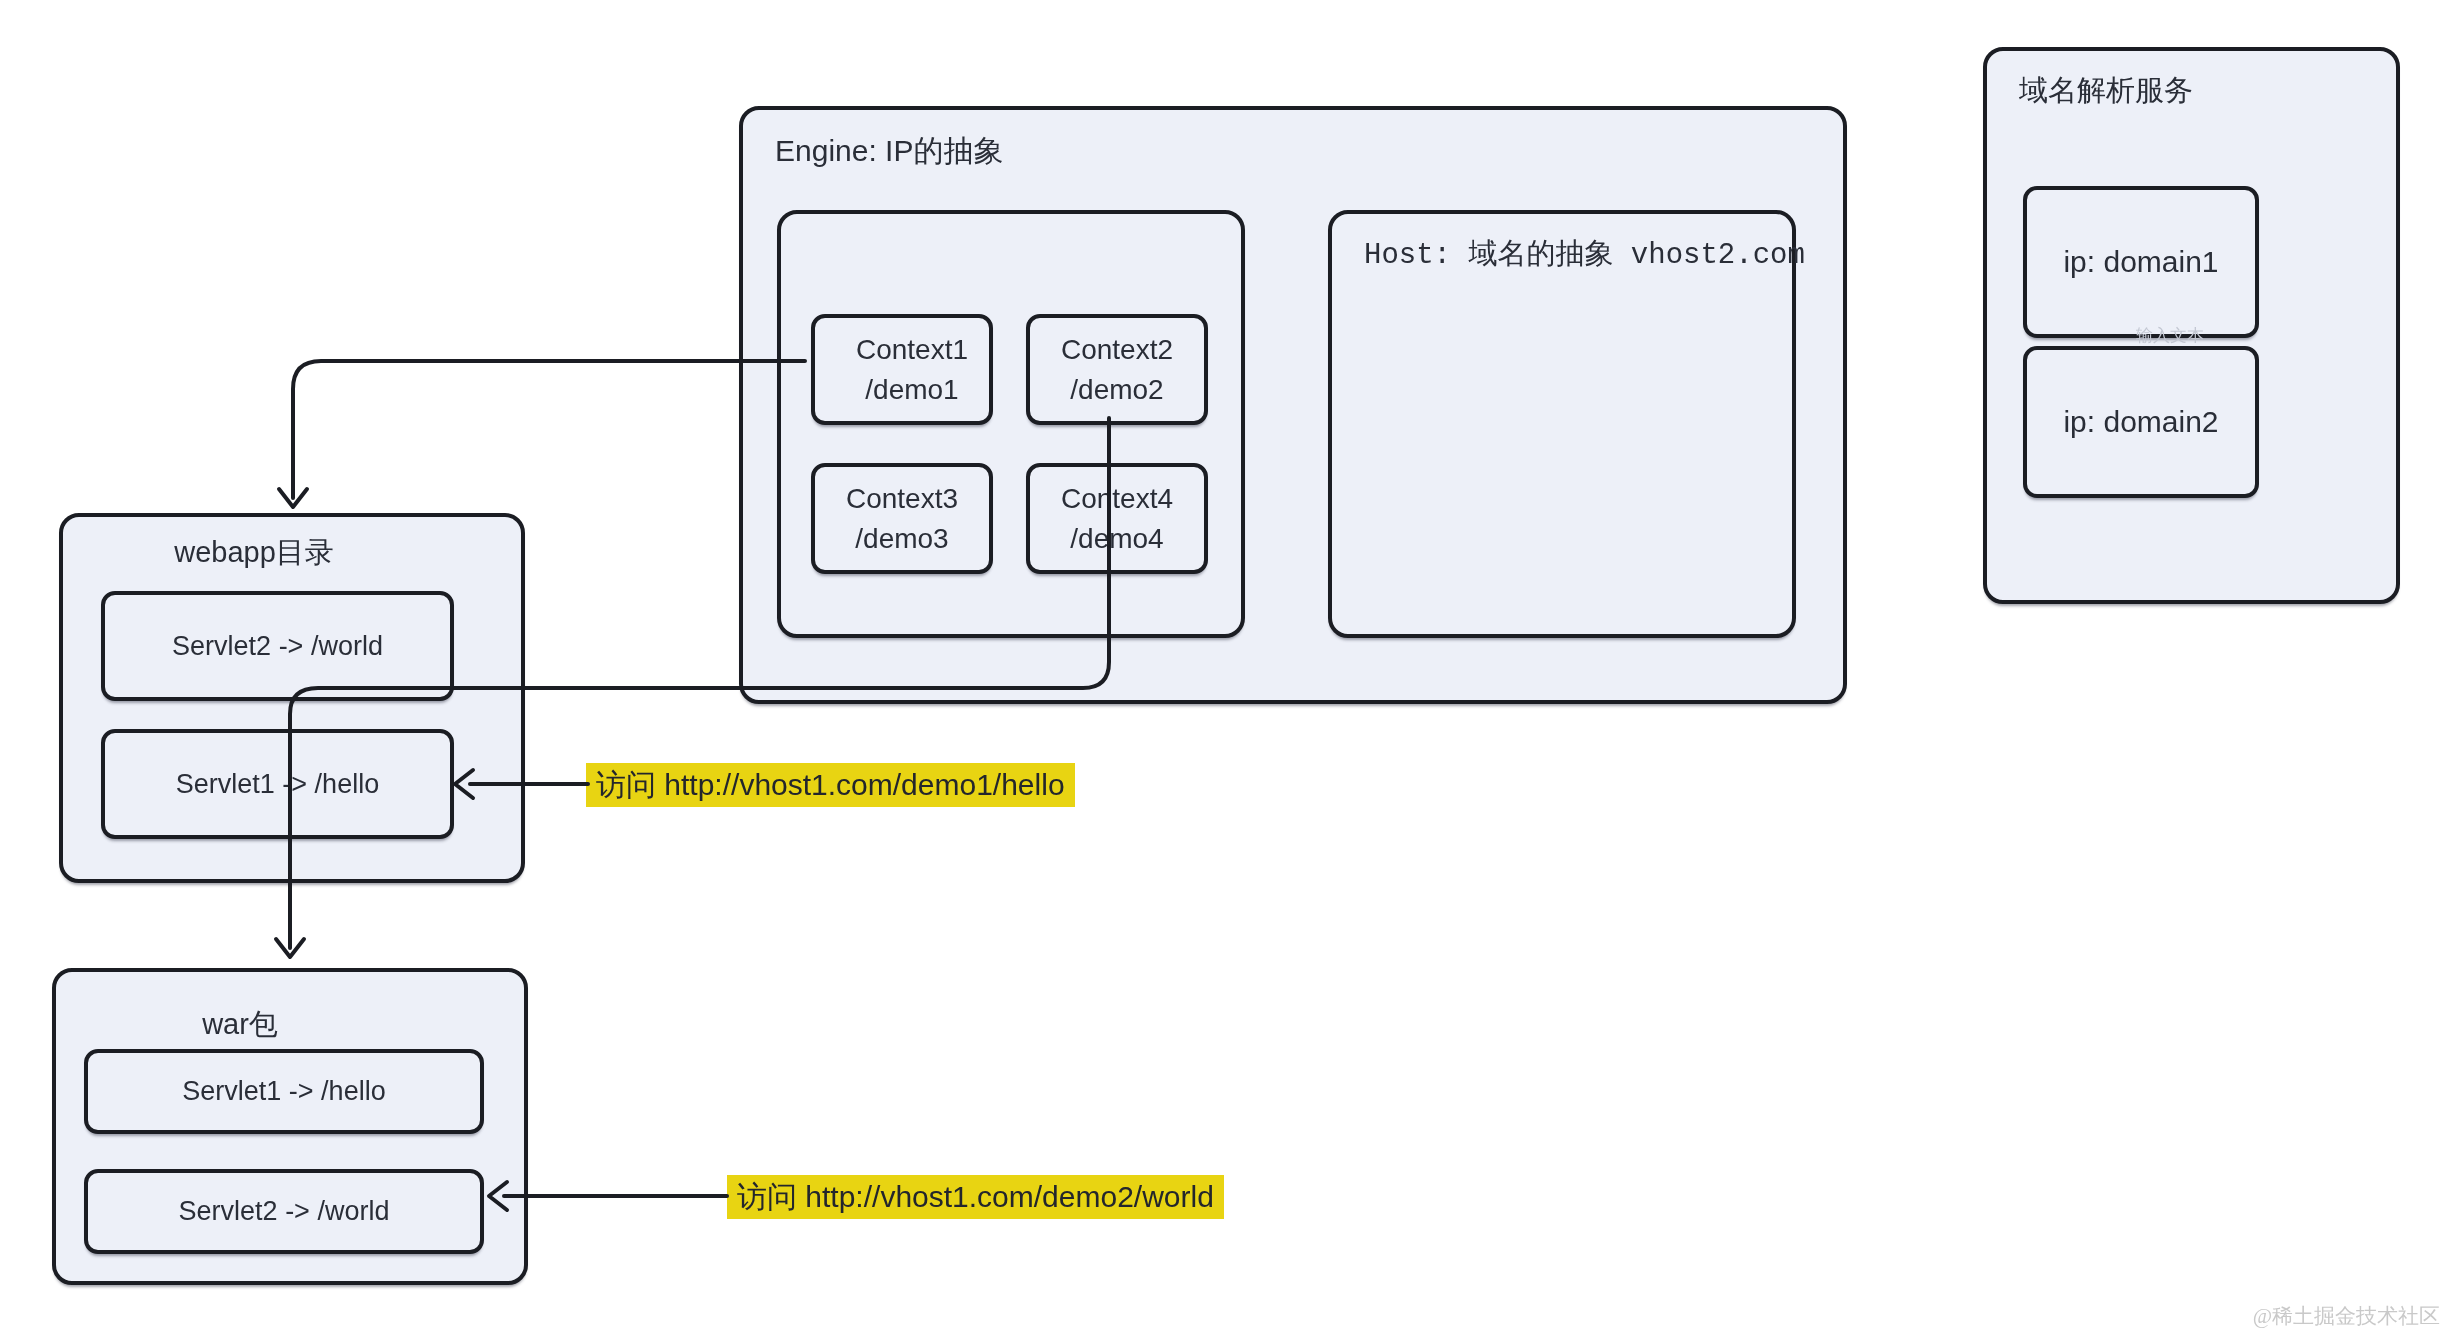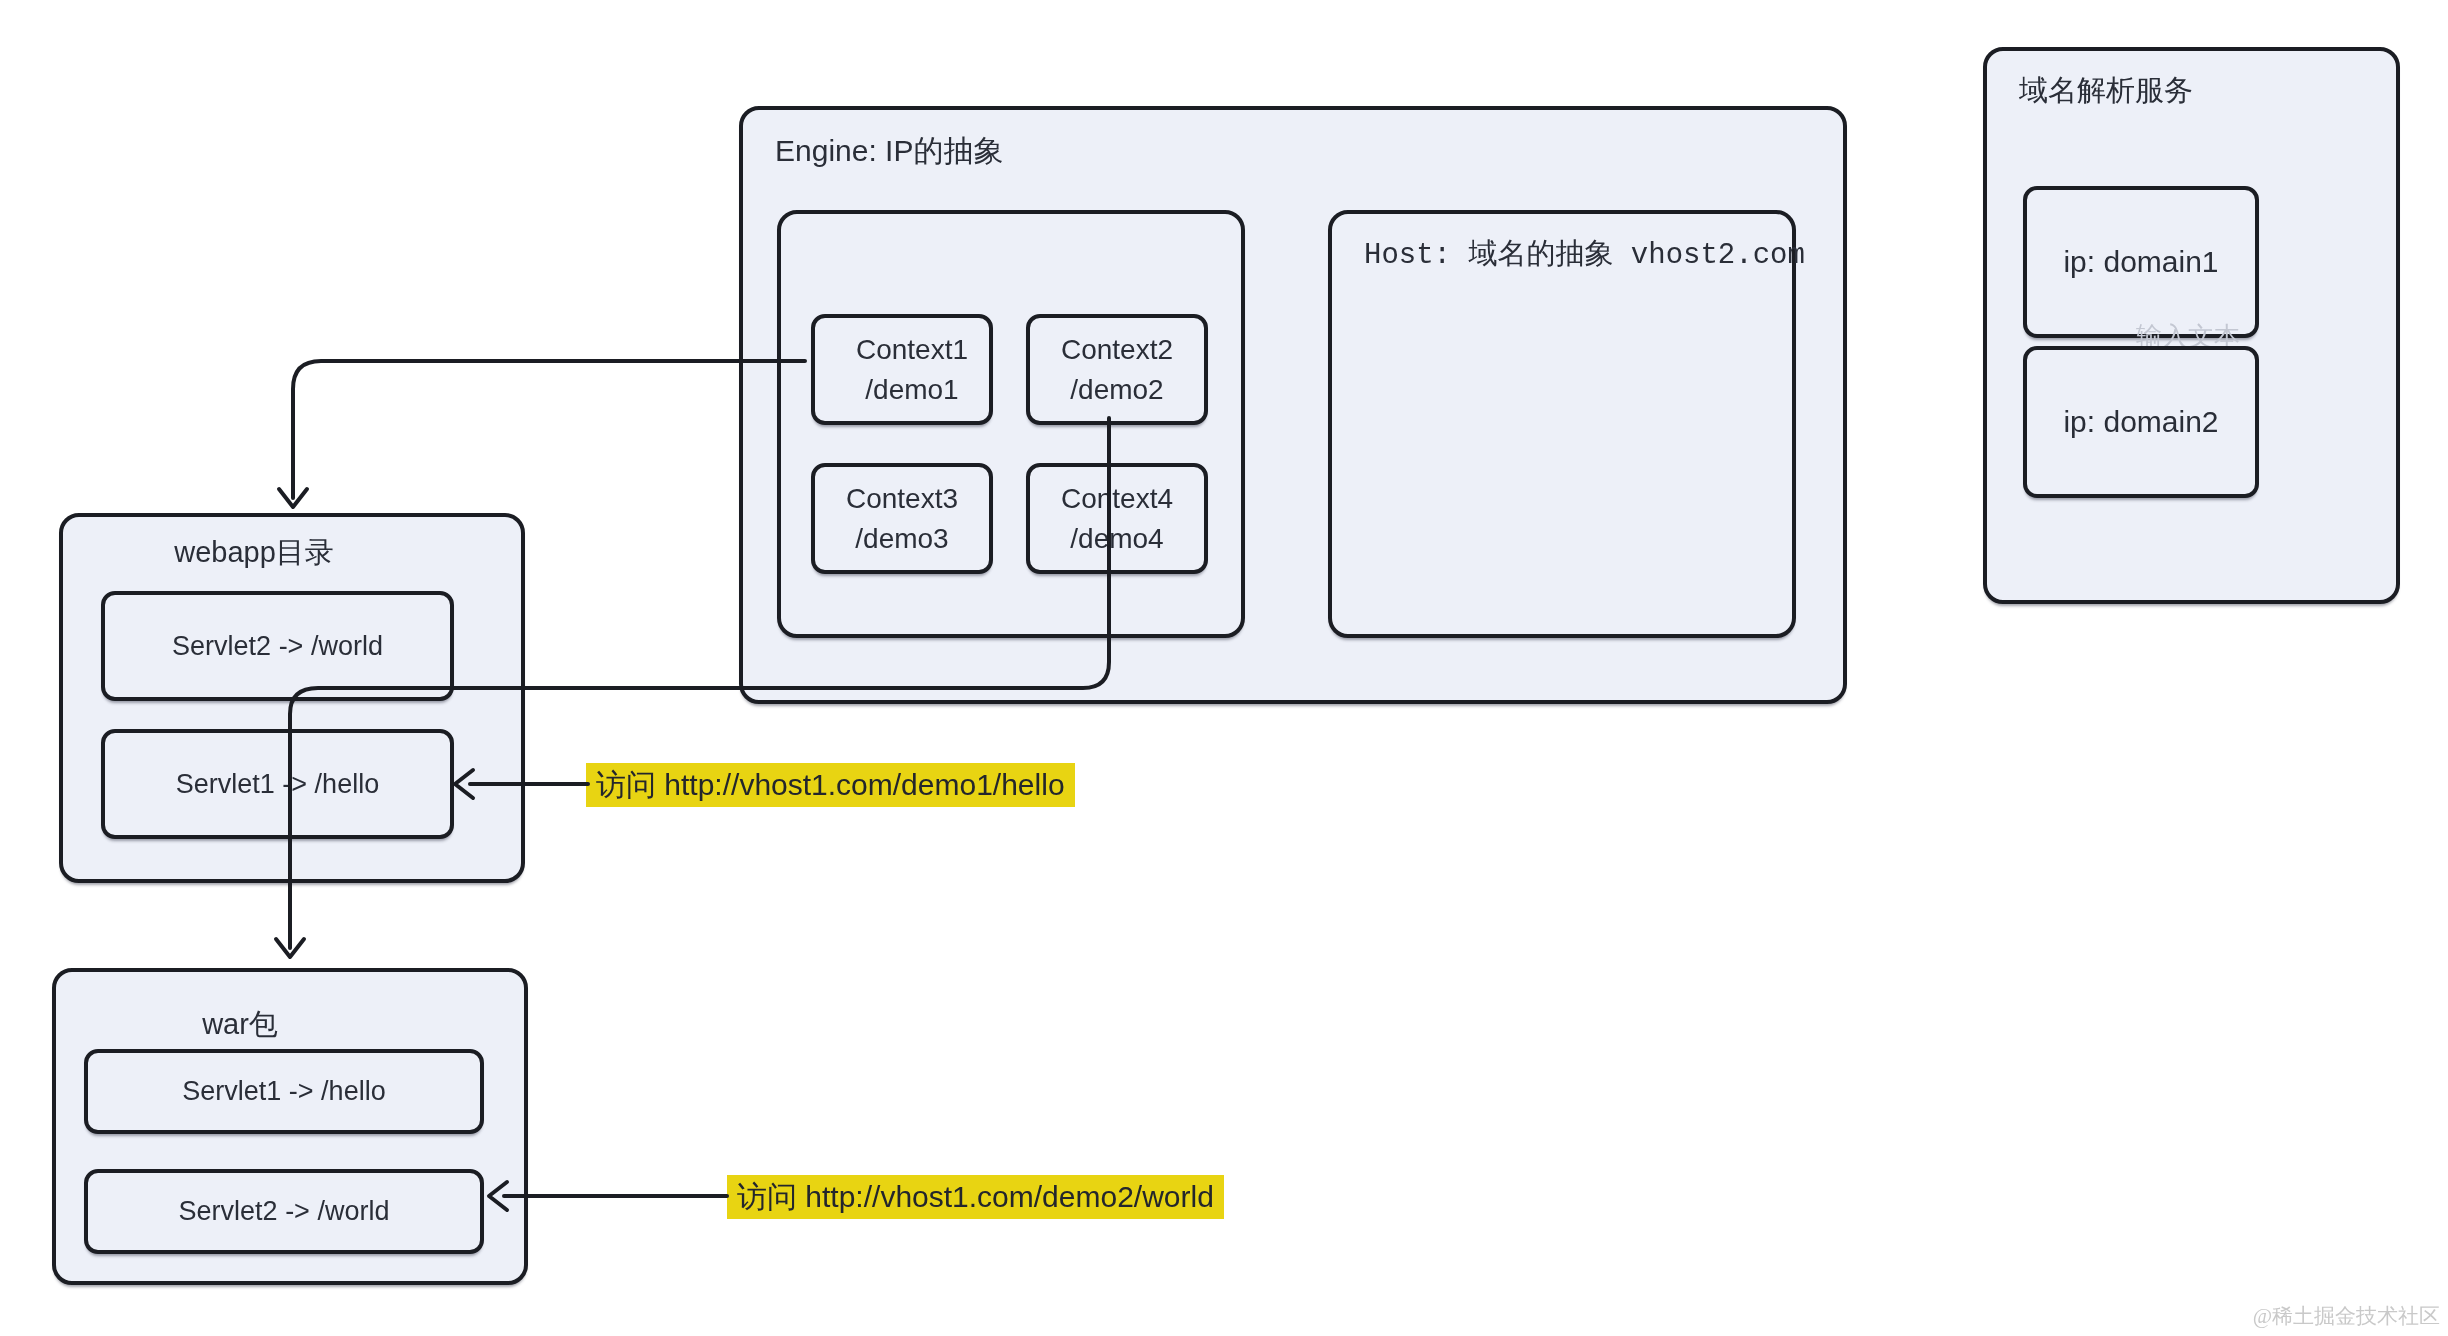--- a/index.html
+++ b/index.html
@@ -25,21 +25,21 @@
   .title{position:absolute;white-space:nowrap;}
   .t30{font-size:30px;line-height:42px;}
   .t29{font-size:29px;line-height:40px;}
   .t27{font-size:27px;line-height:37px;}
   .ctxlabel{font-size:28px;line-height:40px;text-align:center;}
   .hl{
     position:absolute;background:var(--highlight-bg);color:var(--highlight-text);
     font-size:30px;line-height:38px;padding:3px 10px;white-space:nowrap;
   }
   .faint{
-    position:absolute;color:var(--faint-text);font-size:26px;line-height:36px;white-space:nowrap;
+    position:absolute;color:var(--faint-text);font-size:17px;line-height:36px;white-space:nowrap;
   }
   .watermark{
     position:absolute;right:8px;bottom:6px;color:var(--watermark);
     font-family:"Liberation Serif","DejaVu Serif",serif;font-size:21px;white-space:nowrap;
   }
   .arrows{position:absolute;left:0;top:0;width:2448px;height:1336px;pointer-events:none;z-index:50;}
   .arrow{stroke:var(--stroke);stroke-width:4;fill:none;stroke-linecap:round;stroke-linejoin:round;}
 </style>
 </head>
 <body>

